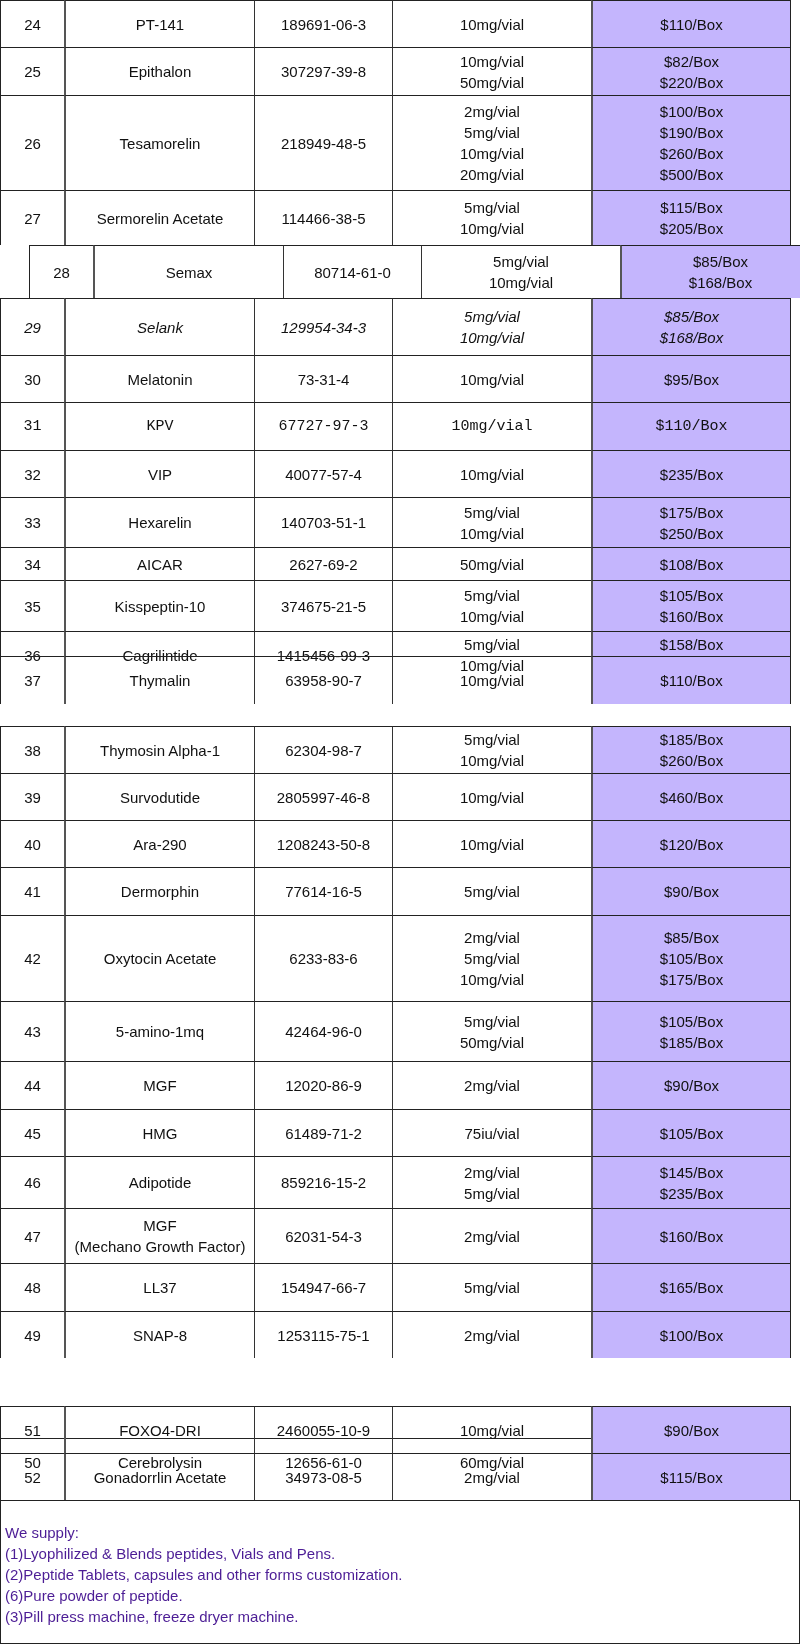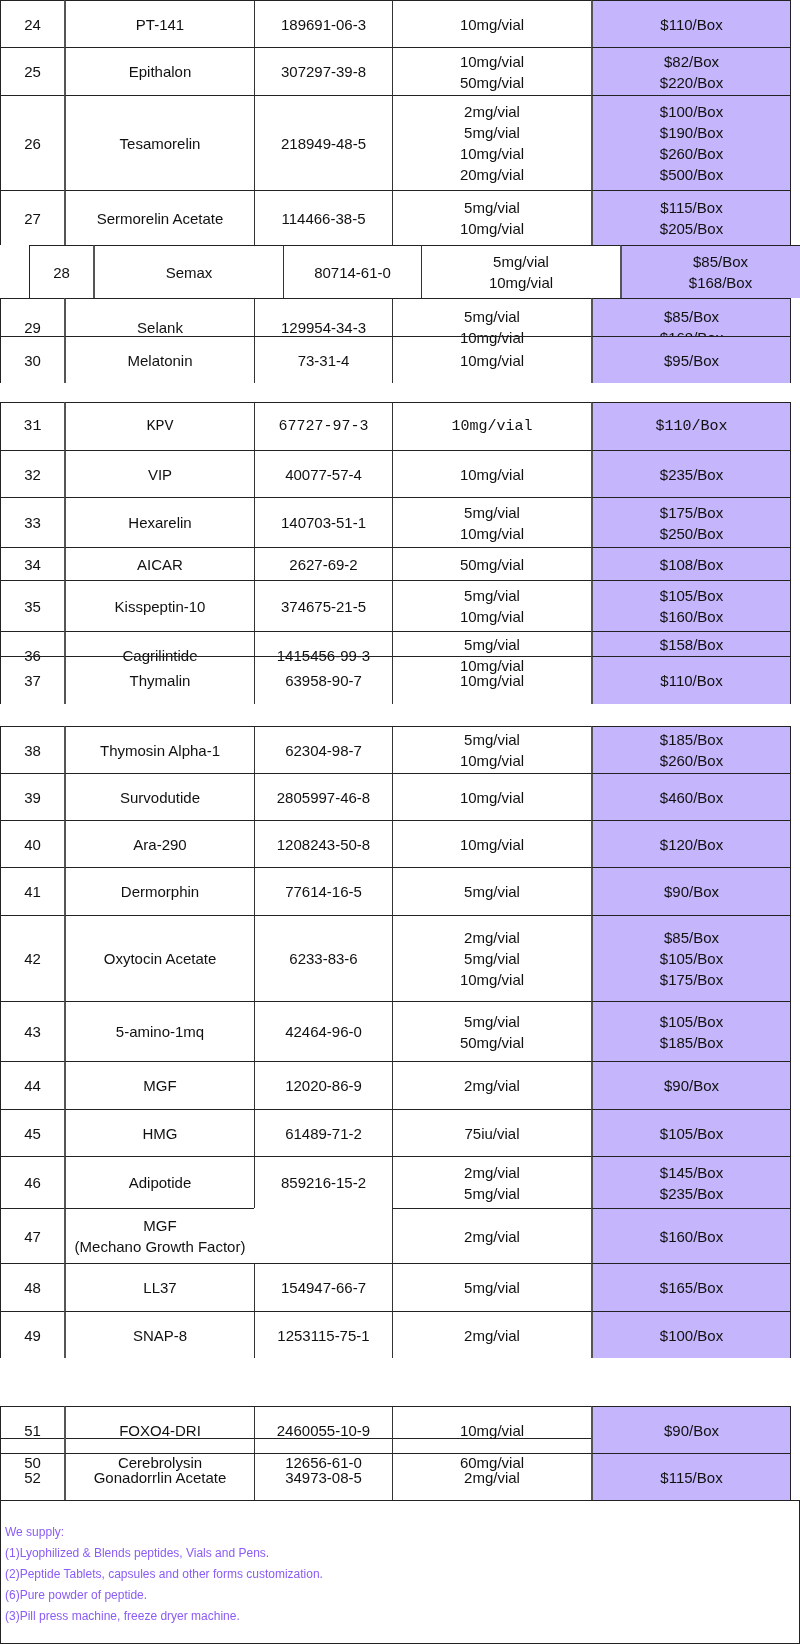--- a/index.html
+++ b/index.html
@@ -13,21 +13,21 @@
           border-left: 1.5px solid #333; border-top: 1.5px solid #222; }
   .c-no { left: 0; width: 64px; border-left: 1.5px solid #222; }
   .c-name { left: 64px; width: 190px; border-left: 2px solid #555; }
   .c-cas { left: 254px; width: 138px; }
   .c-dose { left: 392px; width: 199px; }
   .c-price { left: 591px; width: 200px; background: #c4b5fd; border-left: 2px solid #555; border-right: 1.5px solid #222; }
   .line { display: block; white-space: nowrap; }
   #table-bottom { position: absolute; left: 0; top: 1500px; width: 800px; height: 0; border-top: 1.5px solid #222; }
   #supply-note { position: absolute; left: 0; top: 1500px; width: 800px; height: 144px; box-sizing: border-box;
                  border-left: 1.5px solid #222; border-right: 1.5px solid #222; border-bottom: 1.5px solid #222;
-                 padding: 22px 0 0 4px; font-size: 12px; line-height: 21px; color: #8b5cf6; }
+                 padding: 22px 0 0 4px; font-size: 15px; line-height: 21px; color: #4c1d95; }
   #supply-note .line { white-space: nowrap; }
 </style>
 </head>
 <body>
 
 <div id="price-table">
     <div class="row" style="top: 0px; height: 47px;">
       <div class="cell c-no">
         <span class="line">24</span>
       </div>
@@ -117,40 +117,40 @@
       </div>
       <div class="cell c-dose">
         <span class="line">5mg/vial</span>
         <span class="line">10mg/vial</span>
       </div>
       <div class="cell c-price">
         <span class="line">$85/Box</span>
         <span class="line">$168/Box</span>
       </div>
     </div>
-    <div class="row" style="top: 298px; height: 57px;">
+    <div class="row" style="top: 298px; height: 57px; font-style: italic;">
       <div class="cell c-no">
         <span class="line">29</span>
       </div>
       <div class="cell c-name">
         <span class="line">Selank</span>
       </div>
       <div class="cell c-cas">
         <span class="line">129954-34-3</span>
       </div>
       <div class="cell c-dose">
         <span class="line">5mg/vial</span>
         <span class="line">10mg/vial</span>
       </div>
       <div class="cell c-price">
         <span class="line">$85/Box</span>
         <span class="line">$168/Box</span>
       </div>
     </div>
-    <div class="row" style="top: 336px; height: 47px; padding-left: 16px;">
+    <div class="row" style="top: 355px; height: 47px; padding-left: 16px;">
       <div class="cell c-no">
         <span class="line">30</span>
       </div>
       <div class="cell c-name">
         <span class="line">Melatonin</span>
       </div>
       <div class="cell c-cas">
         <span class="line">73-31-4</span>
       </div>
       <div class="cell c-dose">
@@ -448,20 +448,23 @@
         <span class="line">$235/Box</span>
       </div>
     </div>
     <div class="row" style="top: 1208px; height: 55px;">
       <div class="cell c-no">
         <span class="line">47</span>
       </div>
       <div class="cell c-name">
         <span class="line">MGF</span>
         <span class="line">(Mechano Growth Factor)</span>
+      </div>
+      <div class="cell c-cas">
+        <span class="line">62031-54-3</span>
       </div>
       <div class="cell c-dose">
         <span class="line">2mg/vial</span>
       </div>
       <div class="cell c-price">
         <span class="line">$160/Box</span>
       </div>
     </div>
     <div class="row" style="top: 1263px; height: 48px;">
       <div class="cell c-no">

